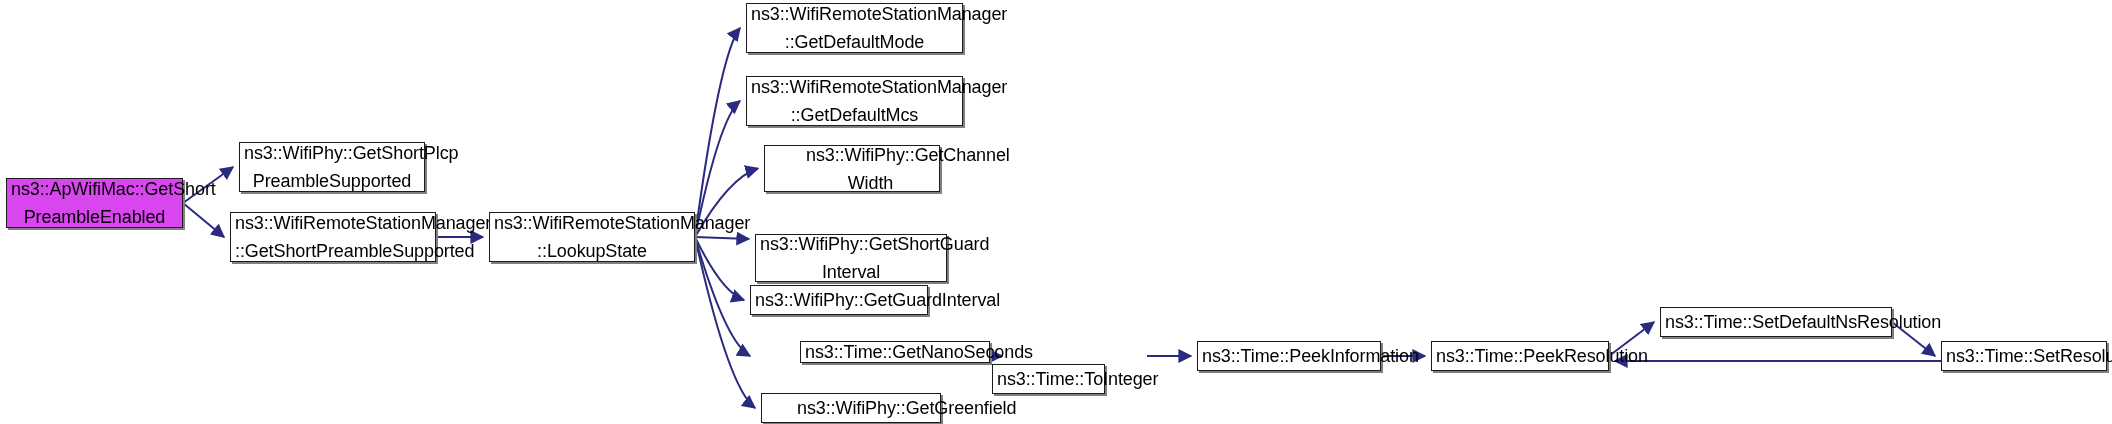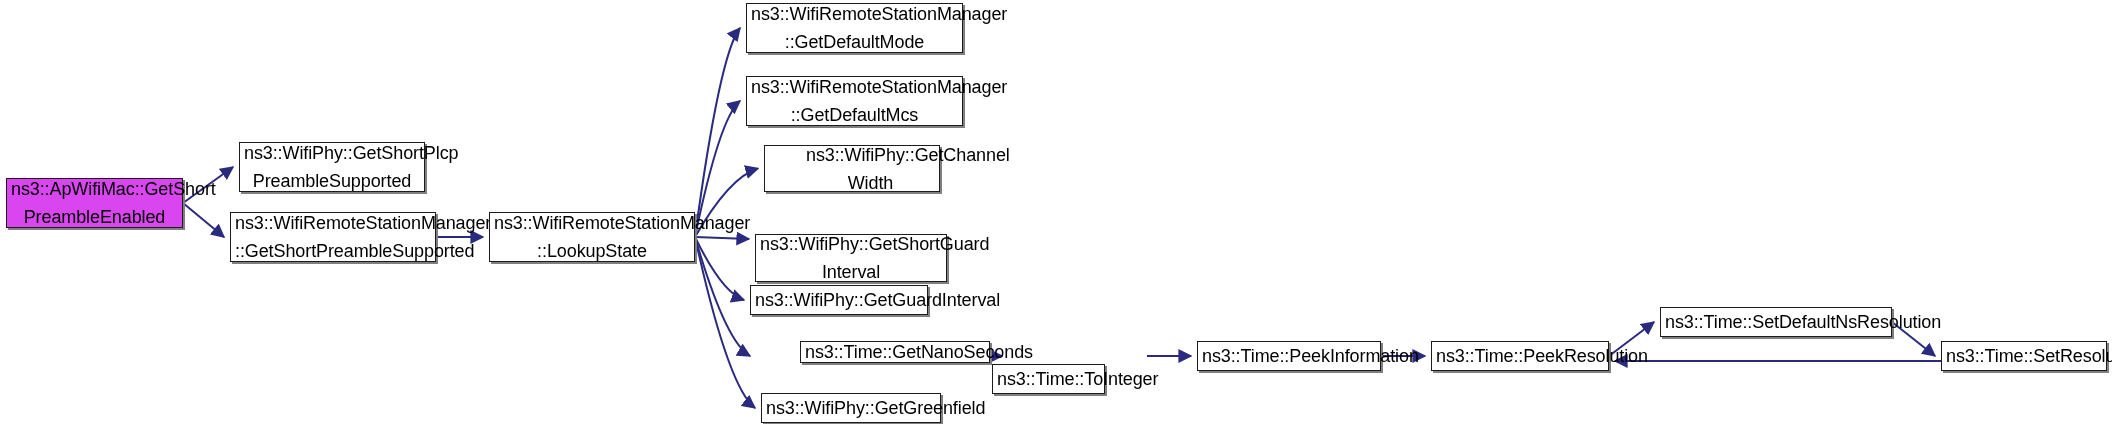--- a/index.html
+++ b/index.html
@@ -90,20 +90,20 @@
       <div class="node" style="left: 746px; top: 3px; width: 217px; height: 50px;"><span class="node-label">ns3::WifiRemoteStationManager
 ::GetDefaultMode</span></div>
       <div class="node" style="left: 746px; top: 76px; width: 217px; height: 50px;"><span class="node-label">ns3::WifiRemoteStationManager
 ::GetDefaultMcs</span></div>
       <div class="node" style="left: 764px; top: 145px; width: 176px; height: 47px; padding-left: 37px;"><span class="node-label">ns3::WifiPhy::GetChannel
 Width</span></div>
       <div class="node" style="left: 755px; top: 215px; width: 192px; height: 48px; margin-top: 19px;"><span class="node-label">ns3::WifiPhy::GetShortGuard
 Interval</span></div>
       <div class="node" style="left: 750px; top: 285px; width: 178px; height: 30px;"><span class="node-label">ns3::WifiPhy::GetGuardInterval</span></div>
       <div class="node" style="left: 800px; top: 341px; width: 190px; height: 22px;"><span class="node-label">ns3::Time::GetNanoSeconds</span></div>
-      <div class="node" style="left: 761px; top: 393px; width: 180px; height: 30px;"><span class="node-label">ns3::WifiPhy::GetGreenfield</span></div>
+      <div class="node" style="left: 761px; top: 393px; width: 180px; height: 30px; padding-left: 31px;"><span class="node-label">ns3::WifiPhy::GetGreenfield</span></div>
       <div class="node" style="left: 992px; top: 341px; width: 113px; height: 30px; margin-top: 23px;"><span class="node-label">ns3::Time::ToInteger</span></div>
       <div class="node" style="left: 1197px; top: 341px; width: 184px; height: 30px;"><span class="node-label">ns3::Time::PeekInformation</span></div>
       <div class="node" style="left: 1431px; top: 341px; width: 178px; height: 30px;"><span class="node-label">ns3::Time::PeekResolution</span></div>
       <div class="node" style="left: 1660px; top: 307px; width: 232px; height: 30px;"><span class="node-label">ns3::Time::SetDefaultNsResolution</span></div>
       <div class="node" style="left: 1941px; top: 341px; width: 166px; height: 30px;"><span class="node-label">ns3::Time::SetResolution</span></div>
     </div>
 </div>
 
 </body></html>

